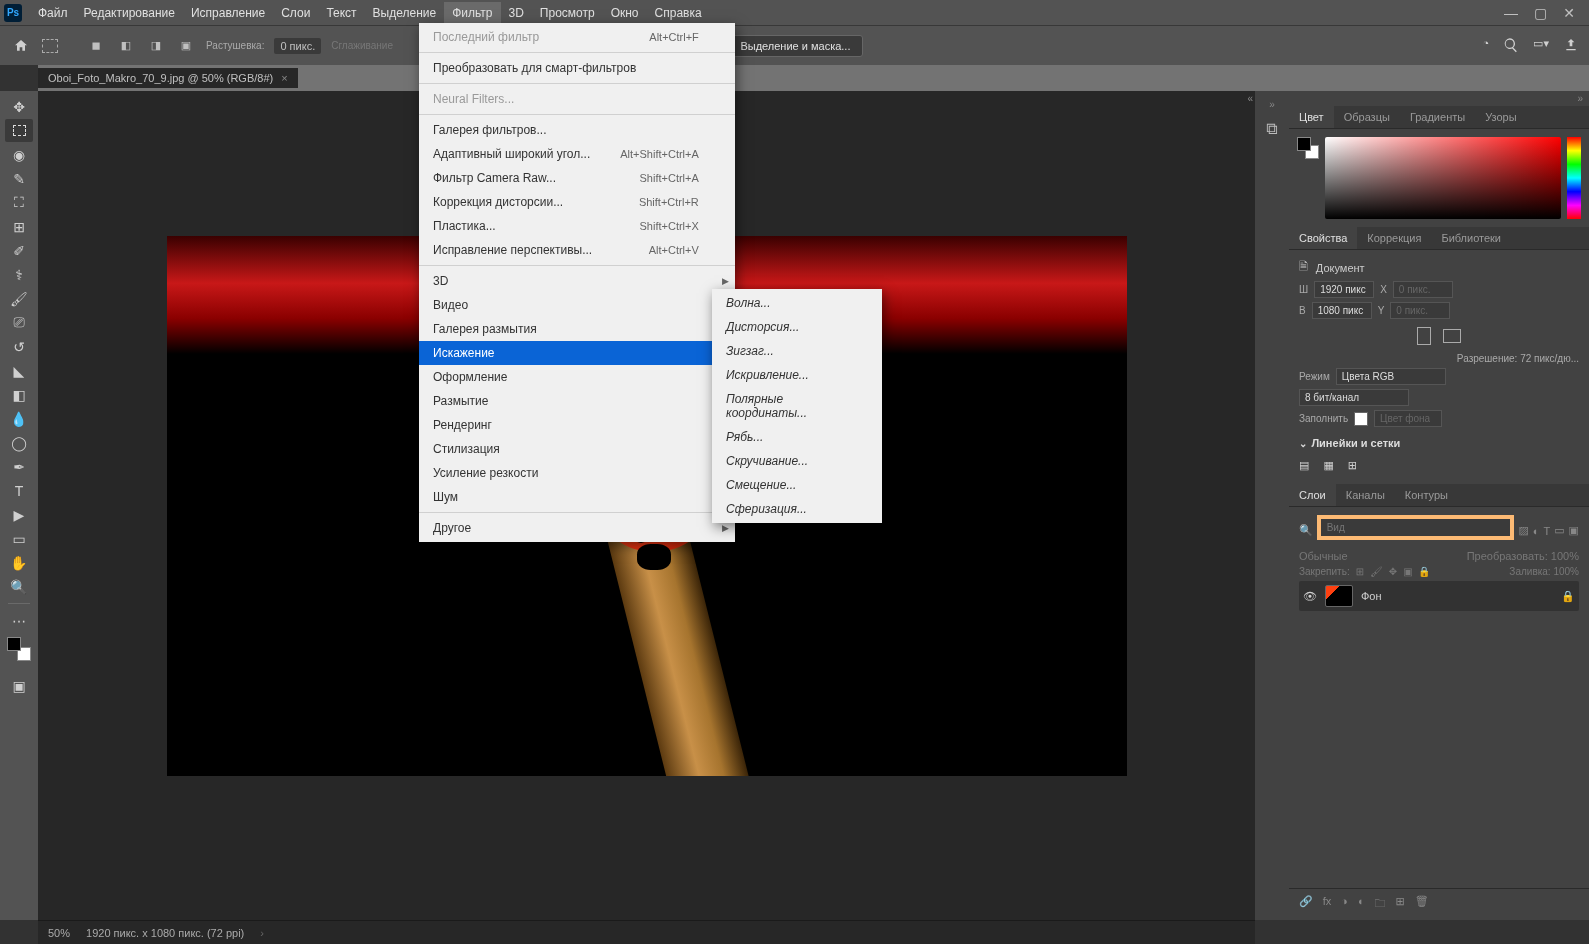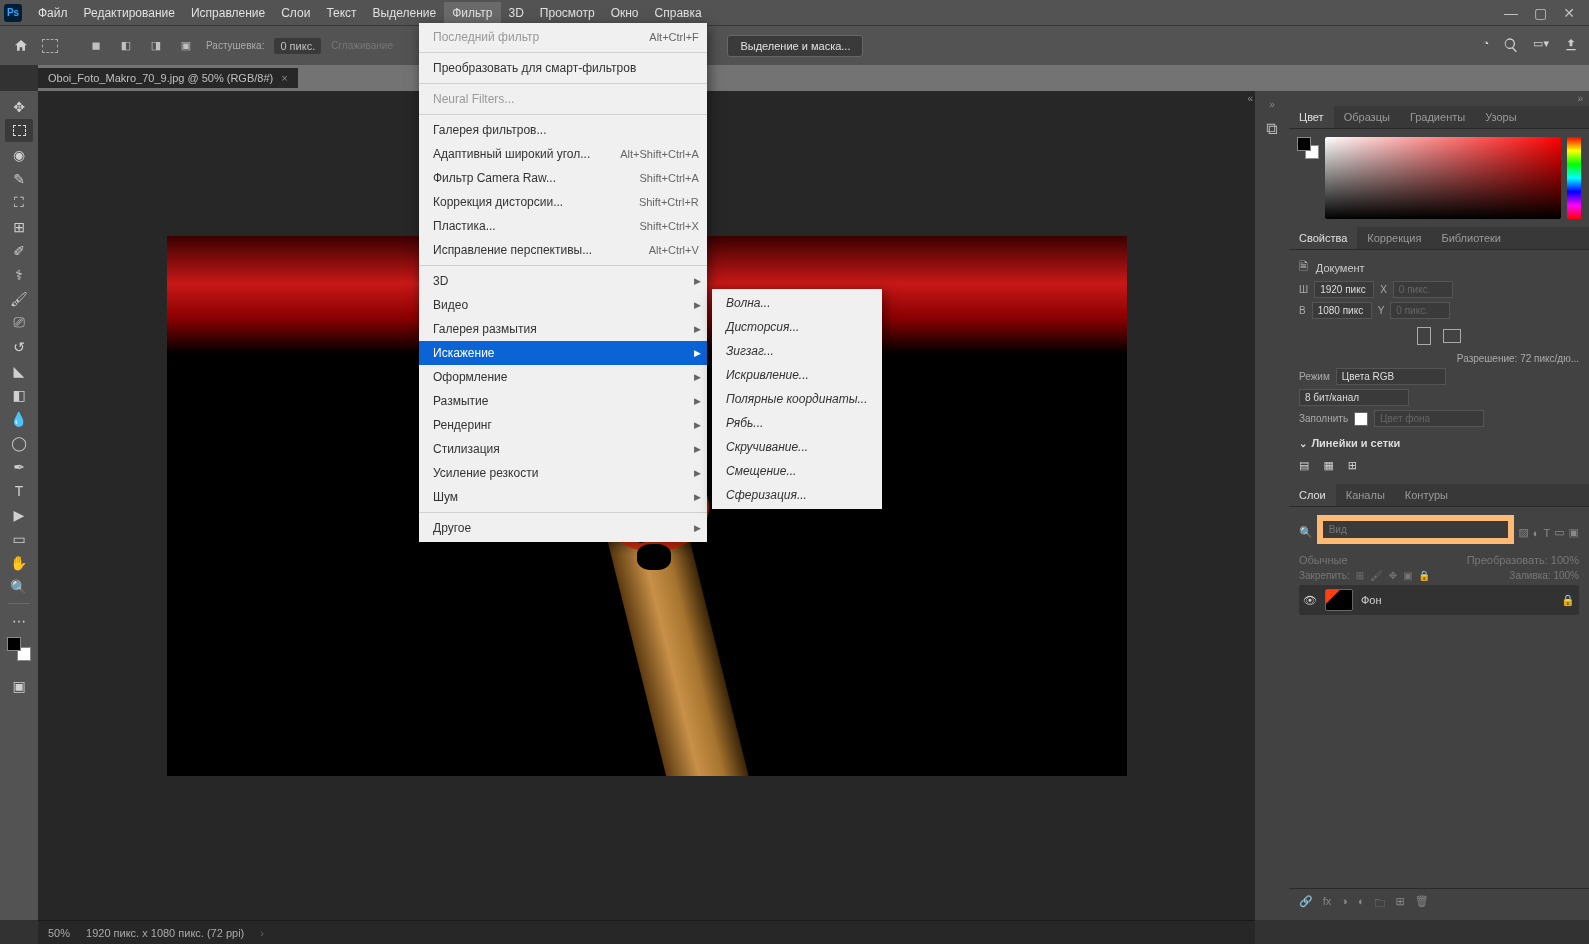--- a/index.html
+++ b/index.html
@@ -64,30 +64,30 @@
 .sat-box { flex: 1; height: 82px; background: linear-gradient(to bottom, rgba(0,0,0,0), #000), linear-gradient(to right, #fff, #ff0000); border-radius: 2px; }
 .hue-strip { width: 14px; height: 82px; background: linear-gradient(to bottom, #f00, #ff0, #0f0, #0ff, #00f, #f0f, #f00); }
 
 .prop-row { display: flex; align-items: center; gap: 6px; margin: 4px 0; }
 .prop-label { font-size: 10px; color: #aaa; }
 .prop-input { background: #3a3a3a; border: 1px solid #555; padding: 2px 5px; font-size: 10px; color: #ddd; width: 60px; }
 .section-hdr { font-size: 11px; font-weight: bold; color: #ddd; padding: 6px 0; display: flex; align-items: center; gap: 4px; }
 .section-hdr::before { content: "⌄"; font-size: 10px; }
 
 .layers-body { padding: 8px 10px; font-size: 11px; }
-.layer-search { width: 100%; background: #3a3a3a; border: 6px solid #fdba74; padding: 3px 6px; font-size: 10px; color: #aaa; margin-bottom: 6px; }
+.layer-search { width: 100%; background: #3a3a3a; border: 4px solid #fdba74; padding: 3px 6px; font-size: 10px; color: #aaa; margin-bottom: 6px; }
 .layer-row { display: flex; align-items: center; gap: 8px; padding: 4px; background: #323232; border-radius: 2px; }
 .layer-thumb { width: 28px; height: 22px; background: linear-gradient(135deg, #ff4010 30%, #000 30%); border: 1px solid #666; border-radius: 2px; }
 .layers-footer { display: flex; gap: 10px; padding: 6px 10px; font-size: 11px; color: #888; border-top: 1px solid #2a2a2a; margin-top: auto; }
 
 
 .dropdown { position: absolute; background: #f0f0f0; color: #333; font-size: 12px; box-shadow: 2px 4px 12px rgba(0,0,0,0.5); z-index: 1000; min-width: 258px; padding: 2px 0;}
 .dropdown.filters { top: 23px; left: 419px; }
 .dropdown.sub { top: 289px; left: 712px; min-width: 170px; width: 170px; font-style: italic; }
-.dd-item { padding: 5px 8px 5px 14px; display: flex; justify-content: space-between; align-items: center; cursor: pointer; line-height: 14px; position: relative; }
+.dd-item { padding: 5px 36px 5px 14px; display: flex; justify-content: space-between; align-items: center; cursor: pointer; line-height: 14px; position: relative; }
 .dd-item.disabled { color: #999; }
 .dd-item.highlighted { background: #0a64d6; color: #fff; }
 .dd-item .arrow { font-size: 9px; color: #666; position: absolute; right: 6px; }
 .dd-item.highlighted .arrow { color: #fff; }
 .dd-sep { height: 1px; background: #d0d0d0; margin: 3px 0; }
 .dd-shortcut { font-size: 11px; color: #666; margin-left: 30px; }
 
 
 .statusbar { position: absolute; bottom: 0; left: 38px; right: 334px; height: 24px; background: #272727; display: flex; align-items: center; padding: 0 10px; font-size: 11px; color: #aaa; gap: 16px; border-top: 1px solid #1a1a1a; }
 
@@ -262,21 +262,21 @@
       <div class="prop-row">
         <span class="prop-label">Режим</span>
         <span class="prop-input" style="width:110px">Цвета RGB</span>
       </div>
       <div class="prop-row" style="">
         <span class="prop-input" style="width:110px">8 бит/канал</span>
       </div>
       <div class="prop-row">
         <span class="prop-label">Заполнить</span>
         <span style="width:14px;height:14px;background:#fff;border:1px solid #666"></span>
-        <span class="prop-input" style="color:#666;width:110px">Цвет фона</span>
+        <span class="prop-input" style="color:#666;width:68px">Цвет фона</span>
       </div>
       <div class="section-hdr">Линейки и сетки</div>
       <div class="prop-row" style="gap:14px">
         <span>▤</span>
         <span>▦</span>
         <span>⊞</span>
       </div>
     </div>
 
     <div class="panel-tabs" id="layer-tabs">

